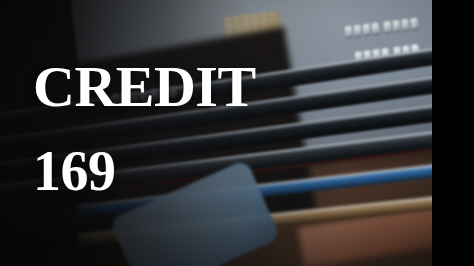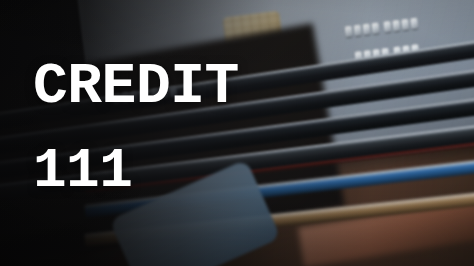--- a/index.html
+++ b/index.html
@@ -2,24 +2,24 @@
 <html><head>
 <meta charset="utf-8">
 <style>
   html, body {
     margin: 0;
     padding: 0;
     background: #000;
   }
   #thumbnail {
     position: relative;
-    width: 474px;
+    width: 432px;
     height: 266px;
     overflow: hidden;
-    font-family: Liberation Mono, monospace;
+    font-family: Liberation Serif, serif;
     background: #1a1a1c;
   }
 
   
   .photo {
     position: absolute;
     inset: 0;
     overflow: hidden;
   }
 
@@ -323,16 +323,16 @@
 
     <div class="blue-corner"></div>
 
     <div class="tint-dark-left"></div>
     <div class="tint-vignette"></div>
     <div class="tint-bottom"></div>
   </div>
 
   <div class="title-block">
     <div class="title-line l1">CREDIT</div>
-    <div class="title-line l2">111</div>
+    <div class="title-line l2">169</div>
   </div>
 
 </div>
 
 </body></html>

